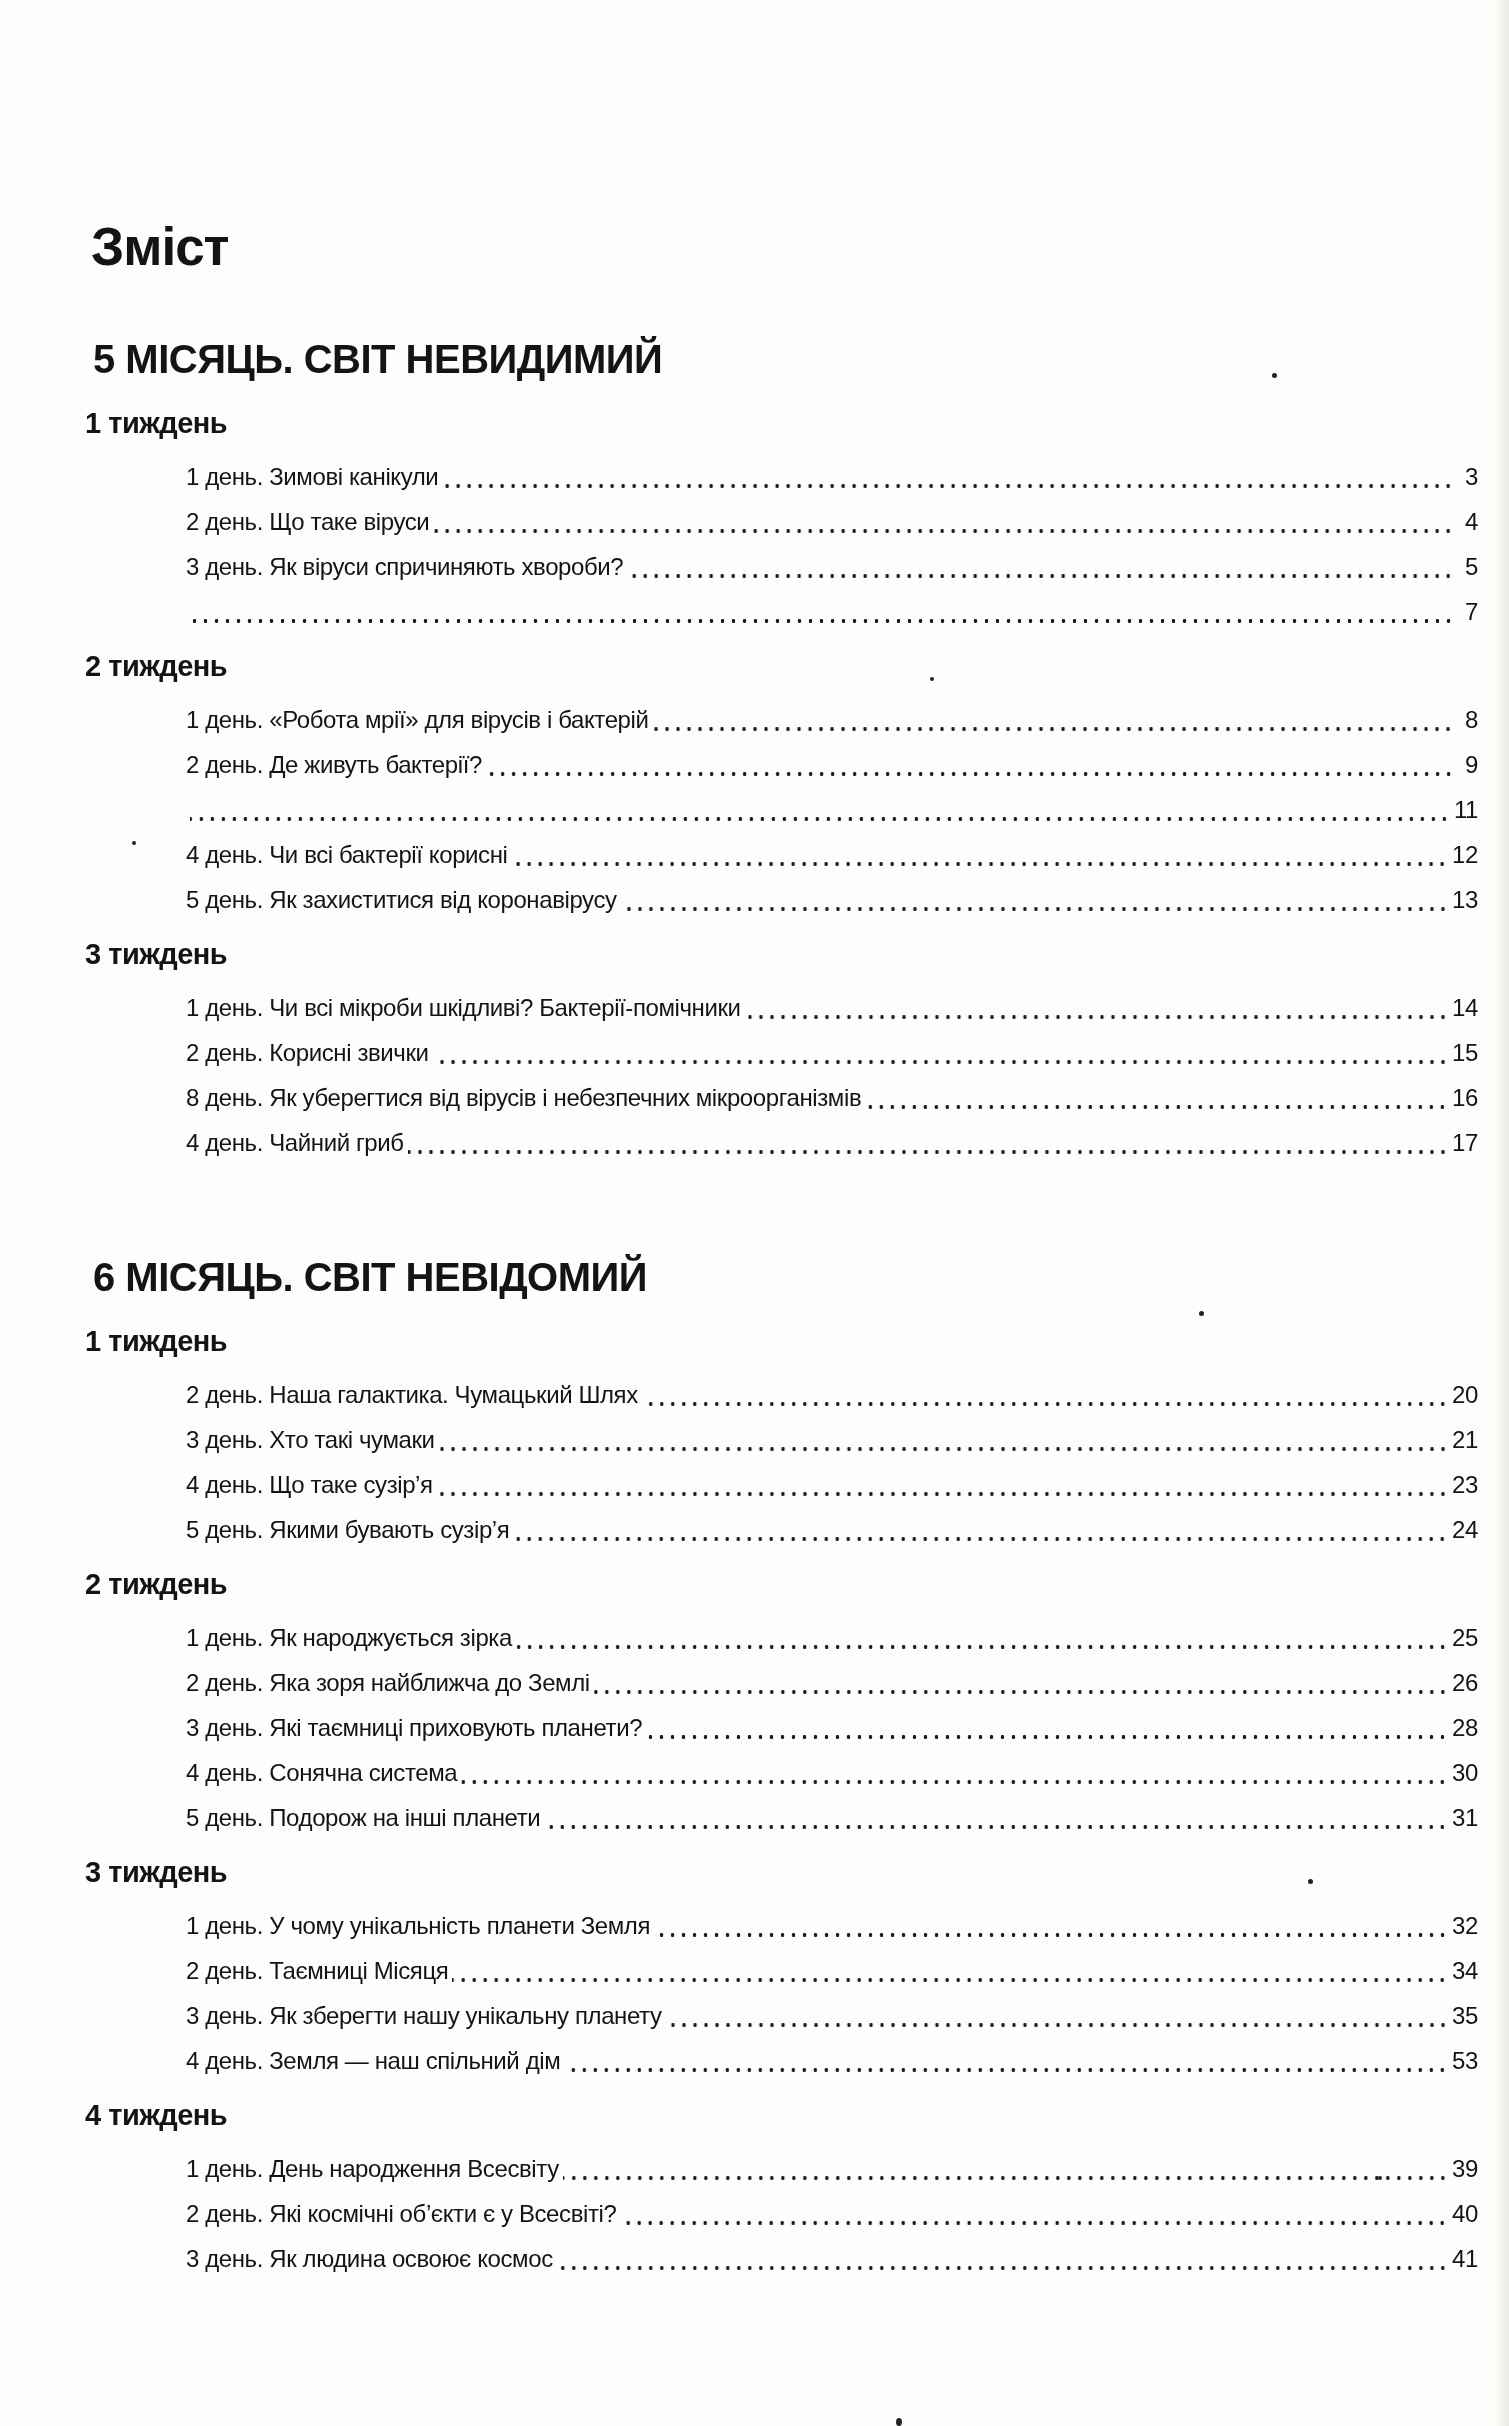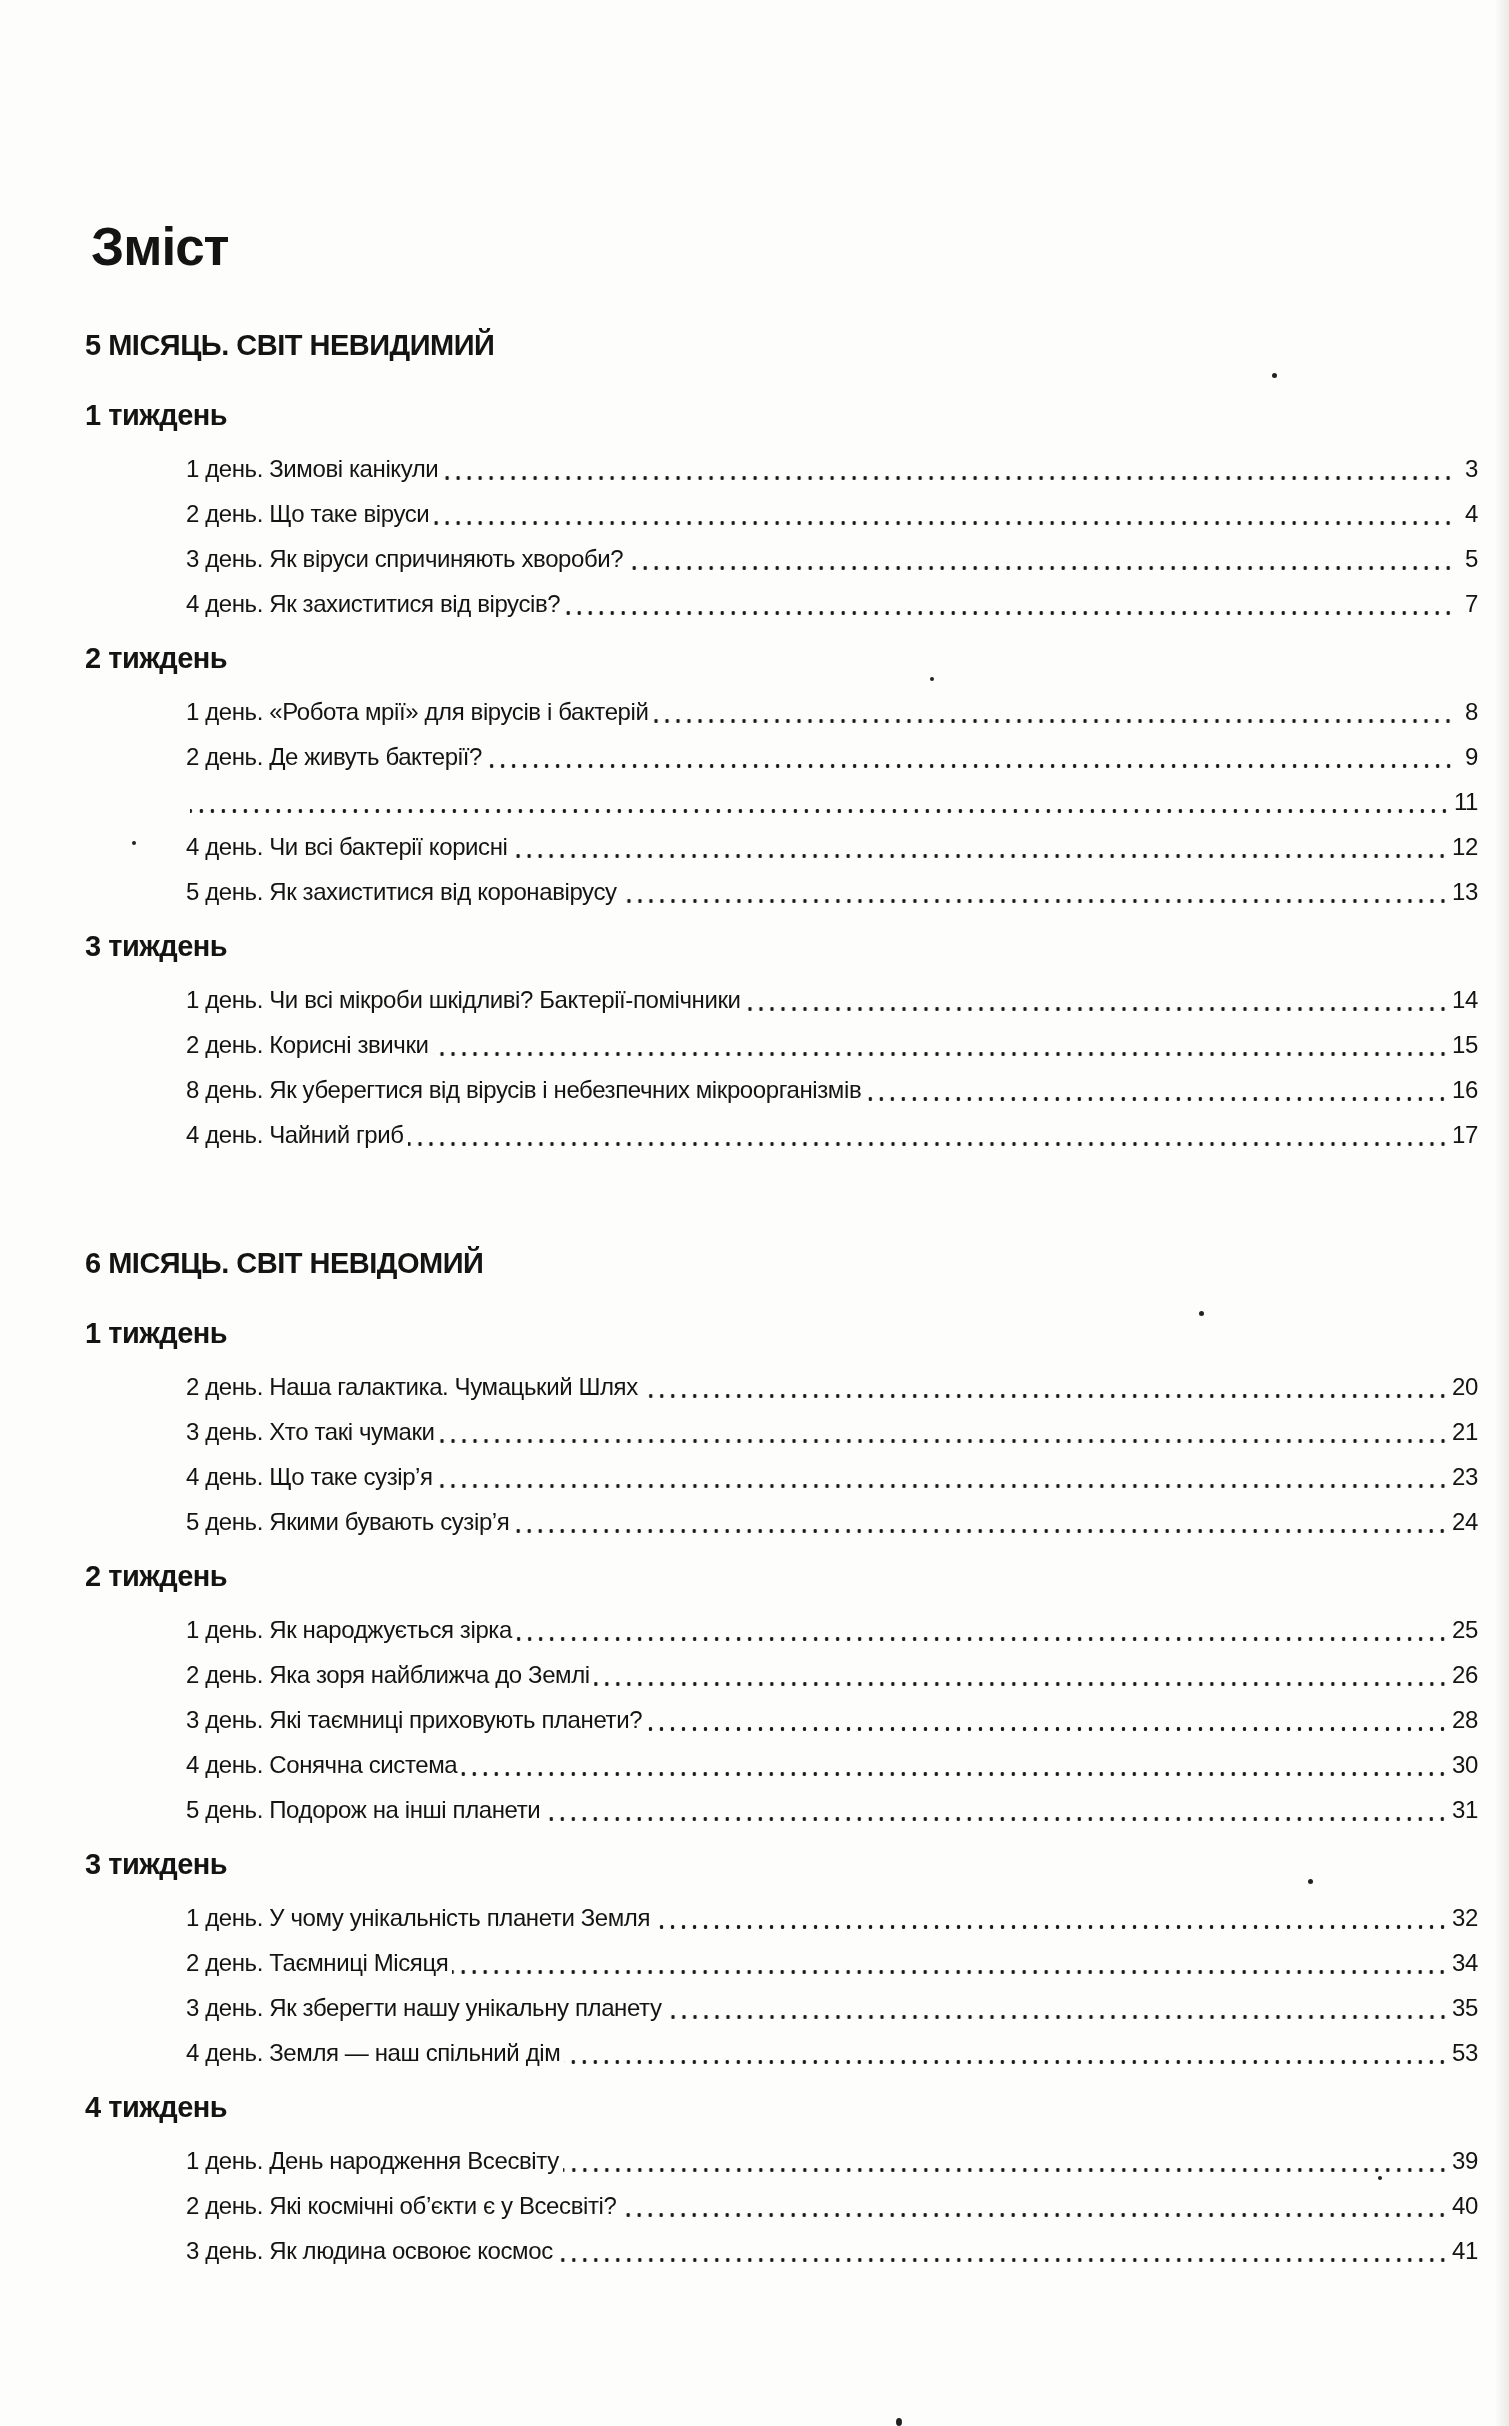--- a/index.html
+++ b/index.html
@@ -30,26 +30,26 @@
       letter-spacing: -1px;
       margin: 6px;
       line-height: 1;
     }
     .month {
       position: absolute;
       left: 0;
       width: 1393px;
     }
     .month-heading {
-      font-size: 29px;
+      font-size: 40px;
       font-weight: bold;
       letter-spacing: -0.5px;
       line-height: 1;
       height: 40px;
-      margin: 0;
+      margin: 8px;
     }
     .week {
       margin-top: 30px;
     }
     .week-heading {
       font-size: 29px;
       font-weight: bold;
       letter-spacing: -0.5px;
       line-height: 1;
       height: 38px;
@@ -120,21 +120,20 @@
         <span class="entry-title">2 день. Що таке віруси</span>
         <span class="leader"></span>
         <span class="entry-page">4</span>
       </div>
       <div class="entry">
         <span class="entry-title">3 день. Як віруси спричиняють хвороби?</span>
         <span class="leader"></span>
         <span class="entry-page">5</span>
       </div>
       <div class="entry">
-        <span class="entry-title">4 день. Як захиститися від вірусів?</span>
         <span class="leader"></span>
         <span class="entry-page">7</span>
       </div>
     </div>
 
     <div class="week" style="margin-top:18px;">
       <h3 class="week-heading">2 тиждень</h3>
       <div class="entry">
         <span class="entry-title">1 день. «Робота мрії» для вірусів і бактерій</span>
         <span class="leader"></span>

